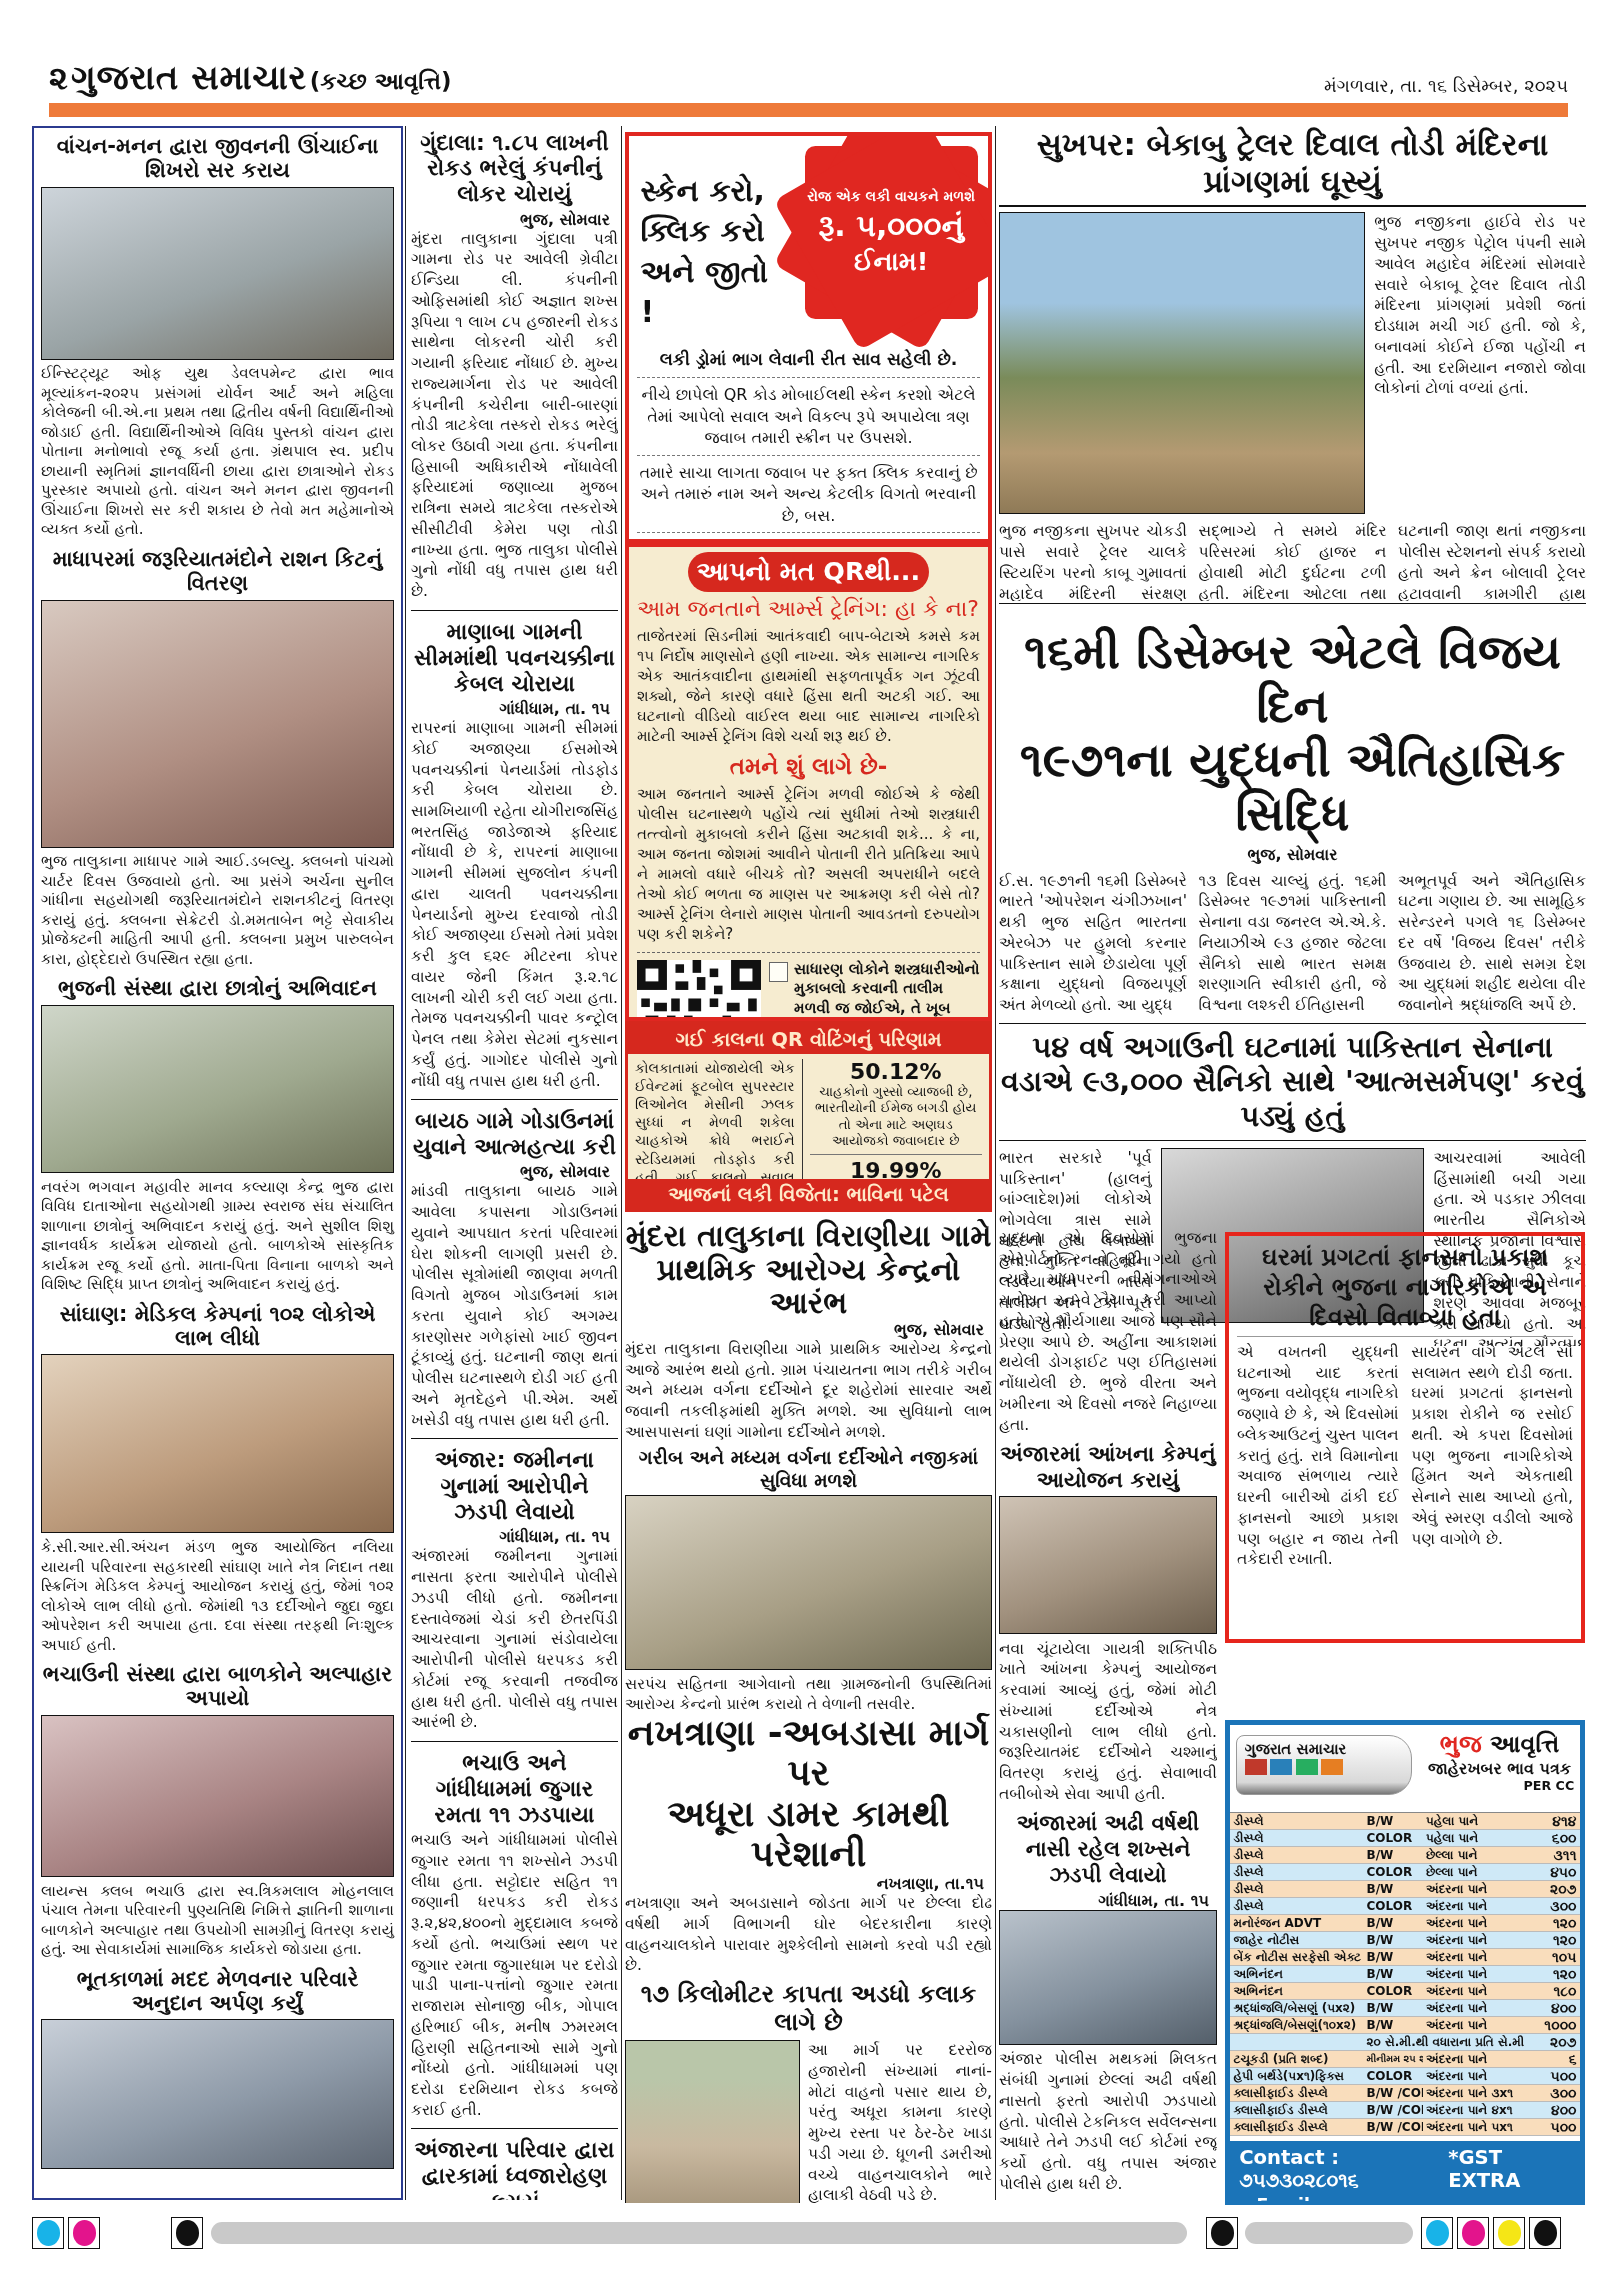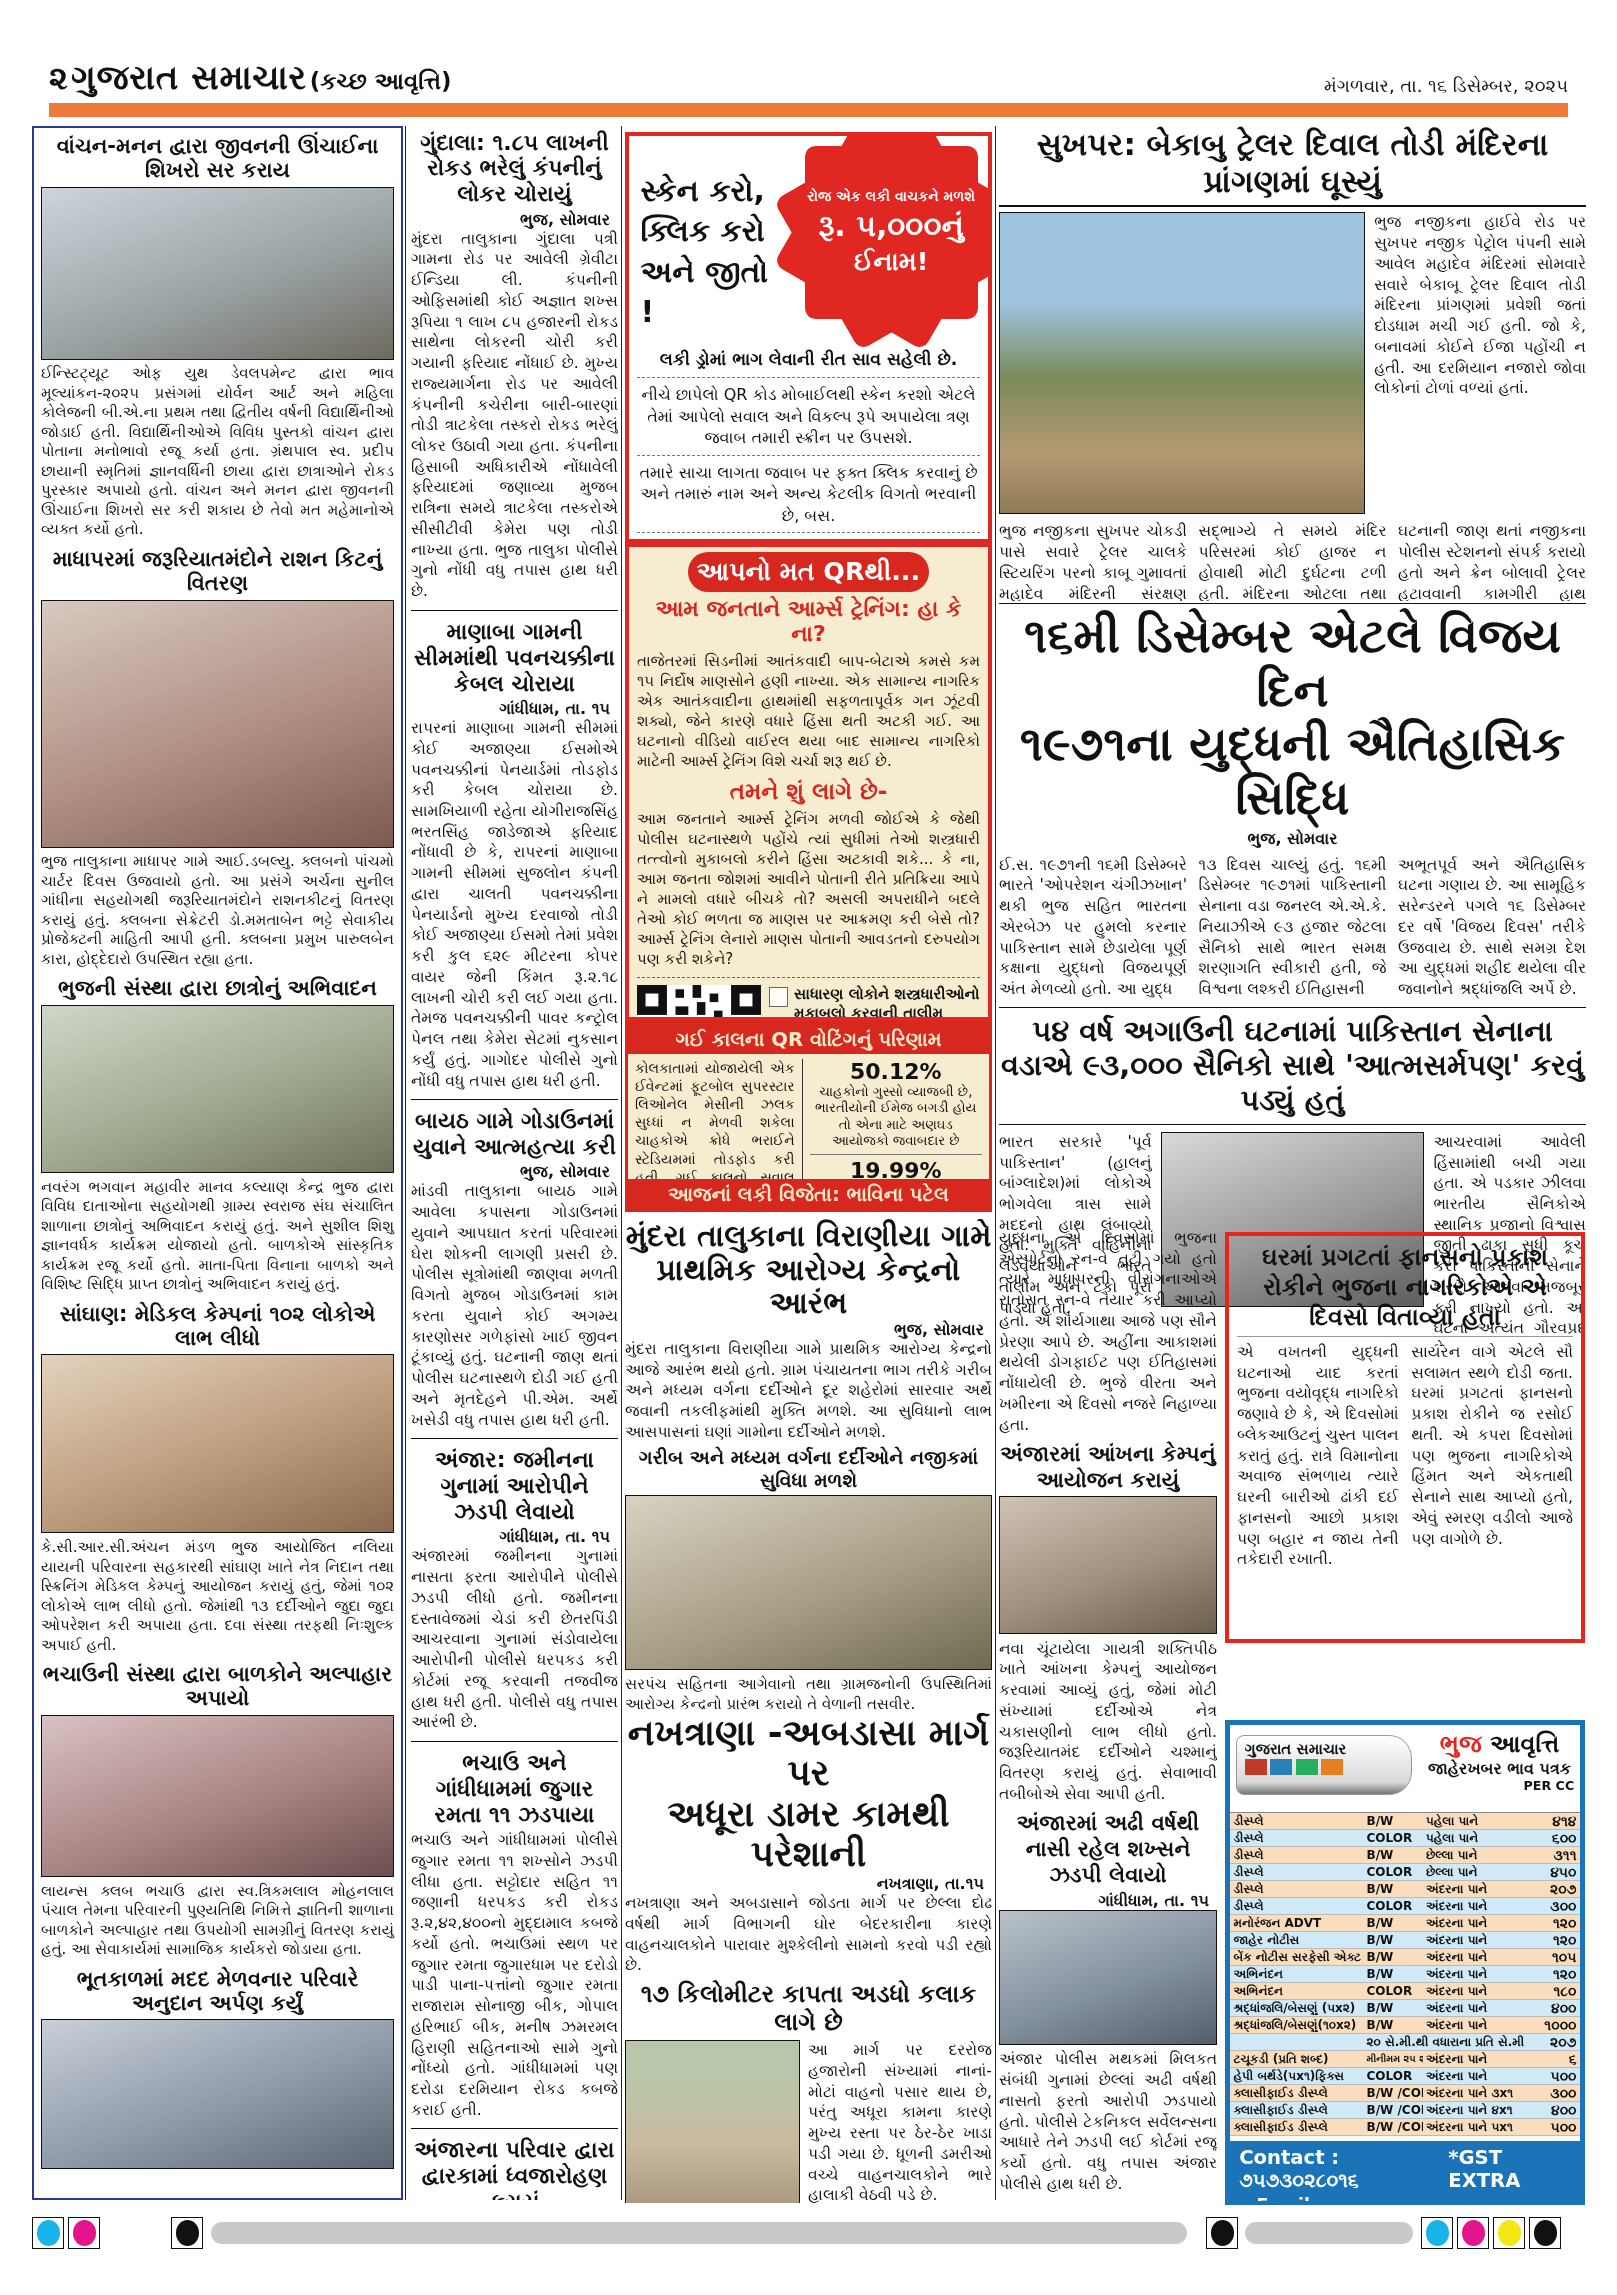--- a/index.html
+++ b/index.html
@@ -46,21 +46,21 @@
   .bt .t1{font-size:14px;font-weight:bold;} .bt .t2{font-size:30px;font-weight:bold;margin:2.3px 0;}
   .bt .t3{font-size:25.4px;font-weight:bold;}
   .step{font-size:16px;text-align:center;line-height:1.35;padding:5.8px 2.3px;border-bottom:1.2px dashed #777;}
   .step.first{margin-top:202px;font-weight:bold;font-size:17.3px;}
   .step.last{border-bottom:none;font-weight:bold;font-size:17.3px;}
   .redword{color:#e02721;}
   #pollbox{position:absolute;top:417px;left:0;width:100%;height:478px;border:4.6px solid #e02721;
            box-sizing:border-box;background:#f6ecd0;padding:3.5px 8px;overflow:hidden;}
   .poll-title{width:70%;margin:1.2px auto 4.6px;background:#d6281e;color:#fff;font-size:25.4px;font-weight:bold;
               text-align:center;border-radius:25.4px;padding:4.6px 0;}
-  .poll-q{color:#d6281e;font-size:22px;font-weight:bold;text-align:center;margin:2.3px 0 5.8px;}
+  .poll-q{color:#d6281e;font-size:22px;font-weight:normal;margin:2.3px 0 5.8px;}
   .poll-prompt{color:#d6281e;font-size:23px;font-weight:bold;text-align:center;margin:5.8px 0;}
   .poll-divider{border-top:1.2px dashed #666;margin:7px 0;}
   .ballot{display:flex;gap:8px;}
   .qr{width:124px;height:124px;flex:none;background:#fff;}
   .optList{flex:1;}
   .opt{display:flex;gap:5.8px;margin-bottom:8px;}
   .cb{width:17.3px;height:17.3px;border:1.2px solid #666;background:#fffef6;flex:none;margin-top:2.3px;}
   .opt span.ot{font-size:15px;font-weight:bold;line-height:1.3;}
   #resultsbox{position:absolute;top:895px;left:0;width:100%;height:191px;border:3.5px solid #d6281e;
               box-sizing:border-box;background:#f6ecd0;overflow:hidden;}
@@ -81,21 +81,21 @@
   .twocol{columns:2;column-gap:12.7px;}
   .picrow{display:flex;gap:8px;margin:4.6px 0;}
   
   #bandD{position:absolute;left:999px;top:126px;width:587px;height:2079px;overflow:hidden;}
   #trailer{position:absolute;top:0;left:0;width:100%;height:475px;overflow:hidden;}
   .t-head{font-size:31px;font-weight:bold;text-align:center;border-bottom:2.3px solid #111;padding-bottom:4.6px;}
   .t-row{display:flex;gap:9.2px;margin-top:5.8px;}
   .t-photo{width:364px;height:300px;flex:none;}
   .t-side{flex:1;}
   .threecol{columns:3;column-gap:11.6px;margin-top:7px;}
-  #vijay{position:absolute;top:477px;left:0;width:100%;height:743px;border-top:1.2px solid #111;padding-top:5px;box-sizing:border-box;overflow:hidden;}
+  #vijay{position:absolute;top:477px;left:0;width:100%;height:743px;border-top:1.2px solid #111;padding-top:21px;box-sizing:border-box;overflow:hidden;}
   .v-head{font-size:47px;font-weight:bold;text-align:center;line-height:1.15;}
   .v-date{font-size:16px;font-weight:bold;text-align:center;margin:3.5px 0;}
   .v-sub{font-size:29px;font-weight:bold;text-align:center;line-height:1.2;border-top:1.2px solid #111;
          border-bottom:1.2px solid #111;padding:5.8px 0;margin:7px 0;}
   .v-low{display:flex;gap:9.2px;}
   .v-lc{width:26%;} .v-rc{width:26%;}
   .v-ph{flex:1;}
   #dleft{position:absolute;top:1102px;left:0;width:218px;height:977px;overflow:hidden;}
   .d-head{font-size:21.4px;font-weight:bold;text-align:center;line-height:1.2;margin:5.8px 0 3.5px;}
   #lantern{position:absolute;top:1106px;left:226px;width:360px;height:411px;border:4px solid #e6251c;

